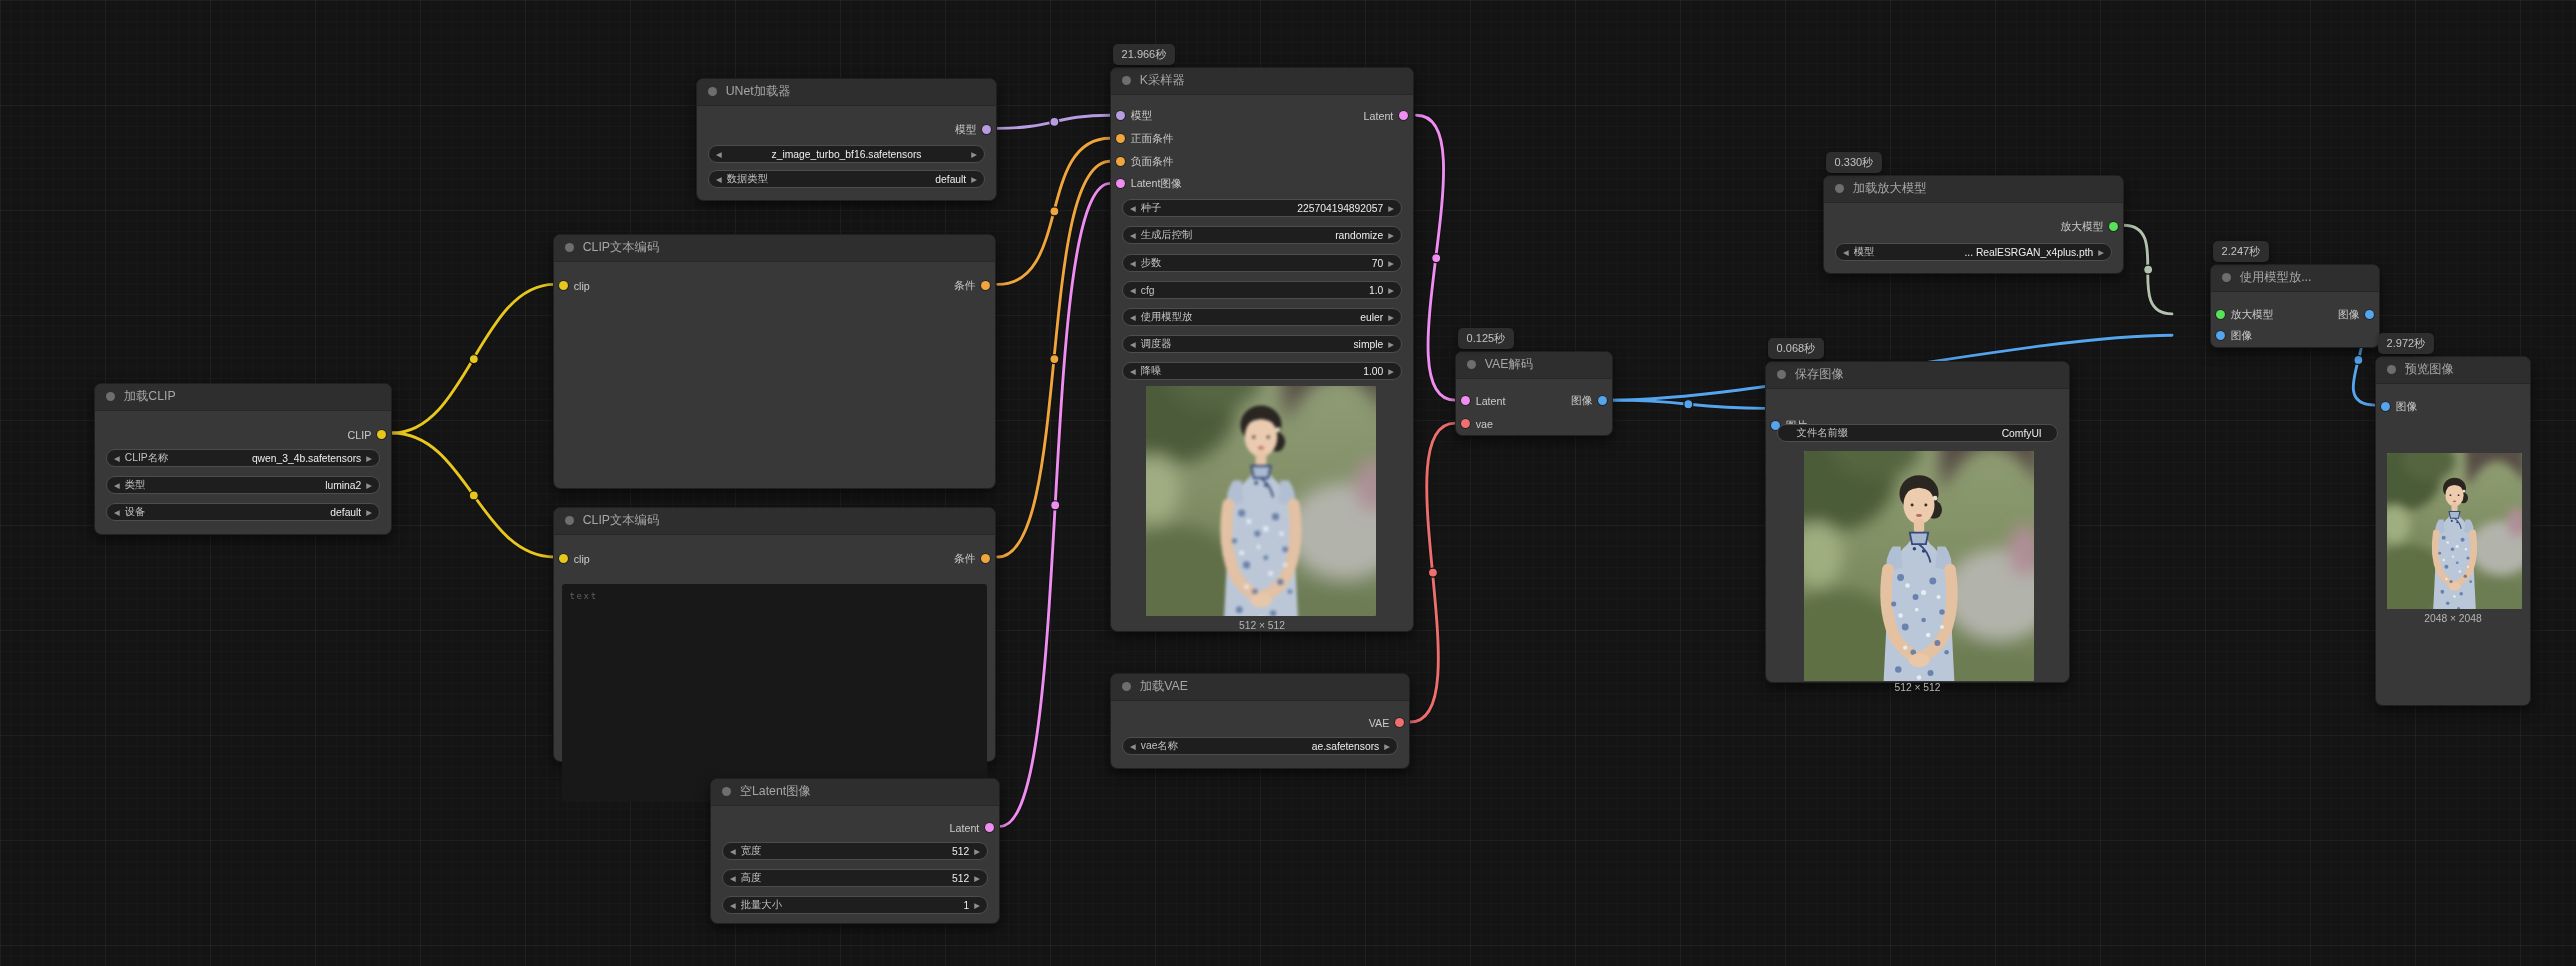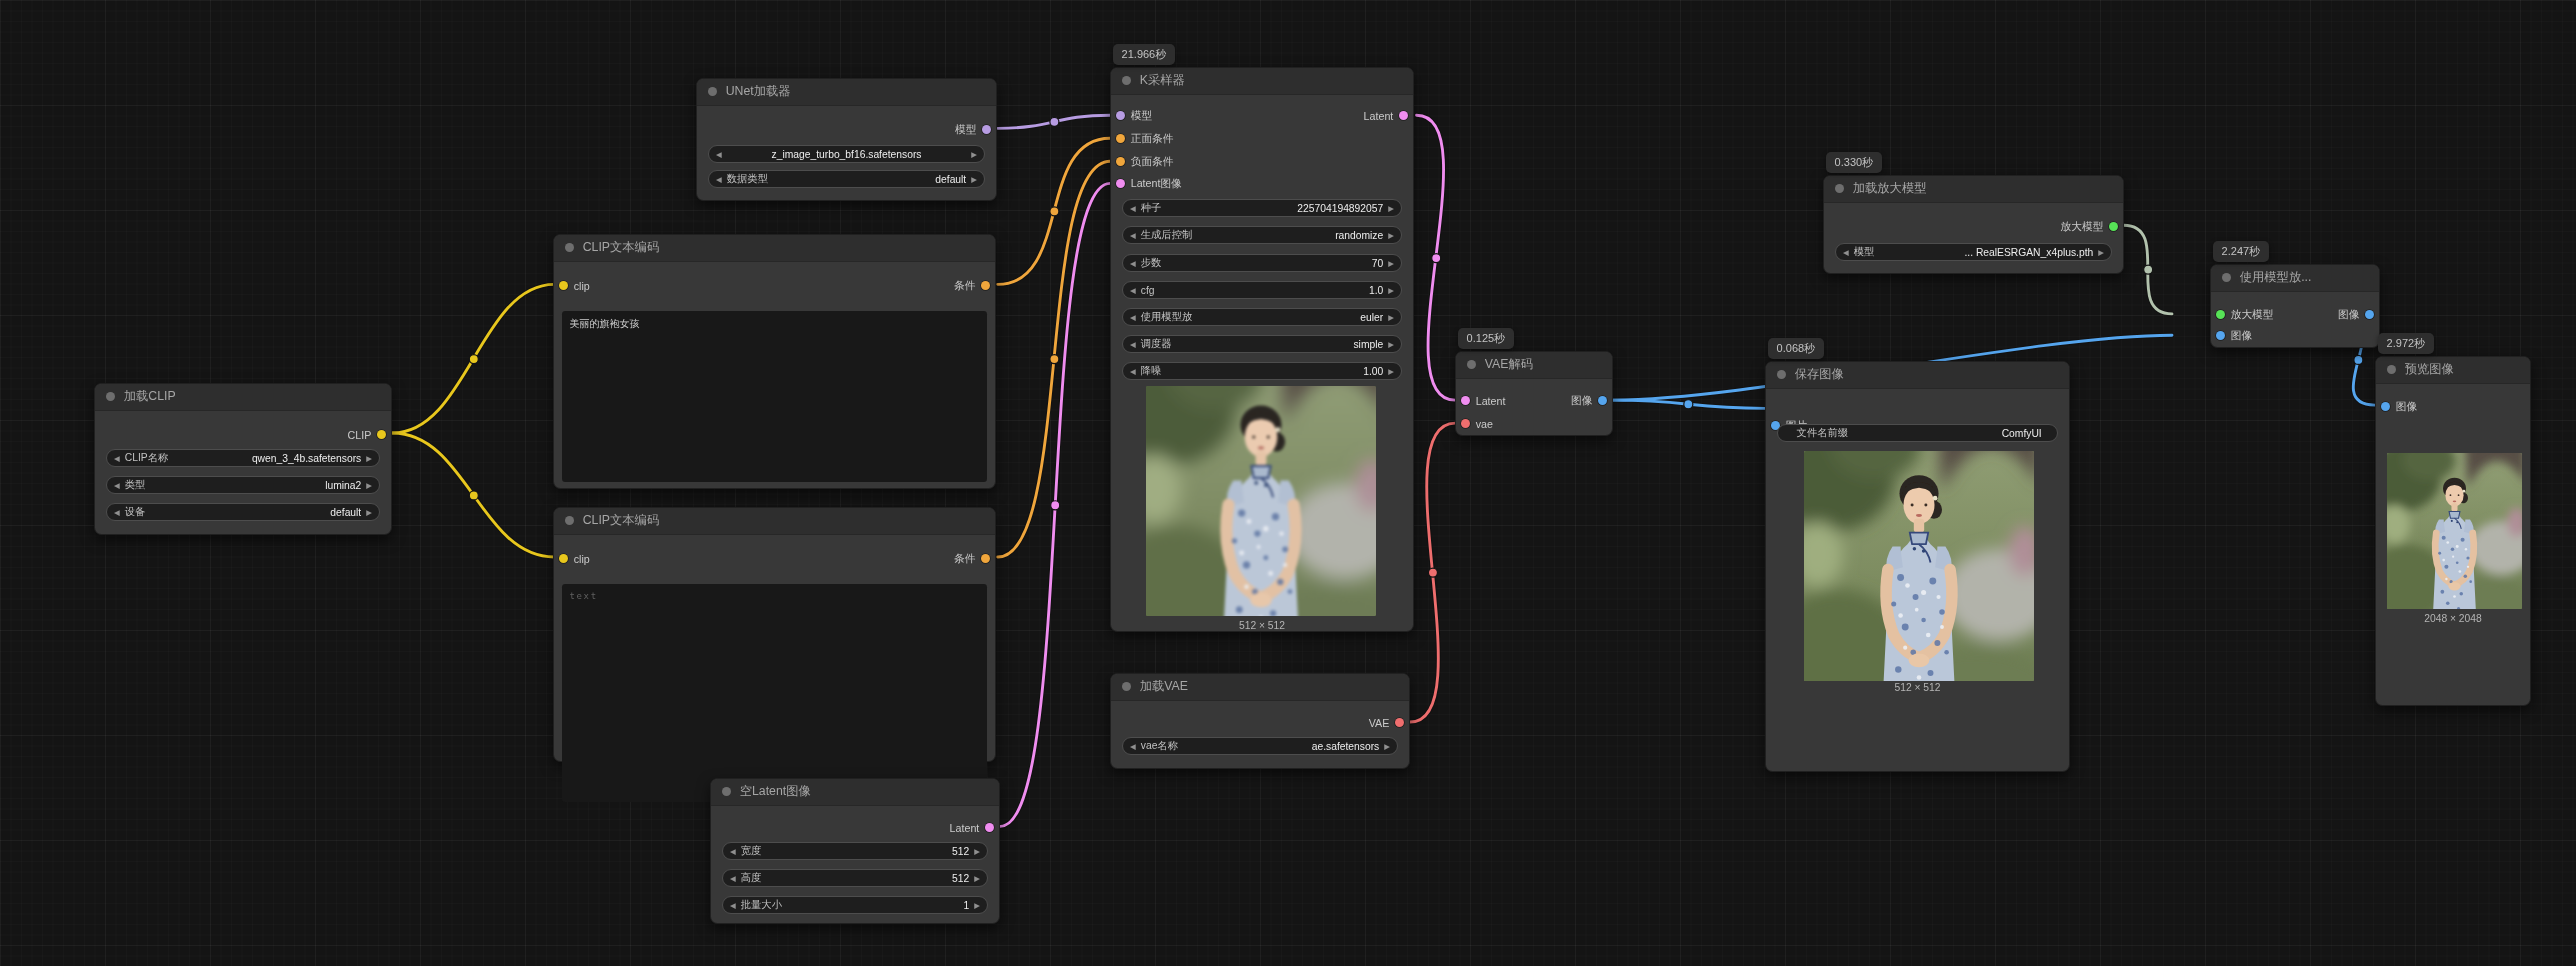--- a/index.html
+++ b/index.html
@@ -167,23 +167,20 @@
       <span class="ttext">CLIP文本编码</span>
     </div>
     <div class="port in" style="top:43px;">
       <span class="dot" style="background: rgb(232, 199, 29);"></span>
       <span class="plabel">clip</span>
     </div>
     <div class="port out" style="top:43px;">
       <span class="dot" style="background: rgb(240, 166, 60);"></span>
       <span class="plabel">条件</span>
     </div>
-    <div class="textbox" style="top:76px;height:171px;">
-      <span>美丽的旗袍女孩</span>
-    </div>
   </div>
 
   <div class="node" style="left:553px;top:507px;width:443px;height:255px;">
     <div class="titlebar">
       <span class="tdot"></span>
       <span class="ttext">CLIP文本编码</span>
     </div>
     <div class="port in" style="top:43px;">
       <span class="dot" style="background: rgb(232, 199, 29);"></span>
       <span class="plabel">clip</span>
@@ -403,21 +400,21 @@
     <div class="port in" style="top:64px;">
       <span class="dot" style="background: rgb(239, 110, 110);"></span>
       <span class="plabel">vae</span>
     </div>
     <div class="port out" style="top:41px;">
       <span class="dot" style="background: rgb(85, 165, 238);"></span>
       <span class="plabel">图像</span>
     </div>
   </div>
 
-  <div class="node" style="left:1765px;top:361px;width:305px;height:411px;">
+  <div class="node" style="left:1765px;top:361px;width:305px;height:322px;">
     <div class="badge">0.068秒</div>
     <div class="titlebar">
       <span class="tdot"></span>
       <span class="ttext">保存图像</span>
     </div>
     <div class="port in" style="top:56px;">
       <span class="dot" style="background: rgb(85, 165, 238);"></span>
       <span class="plabel">图片</span>
     </div>
     <div class="widget" style="top:62px;gap:44px;">

